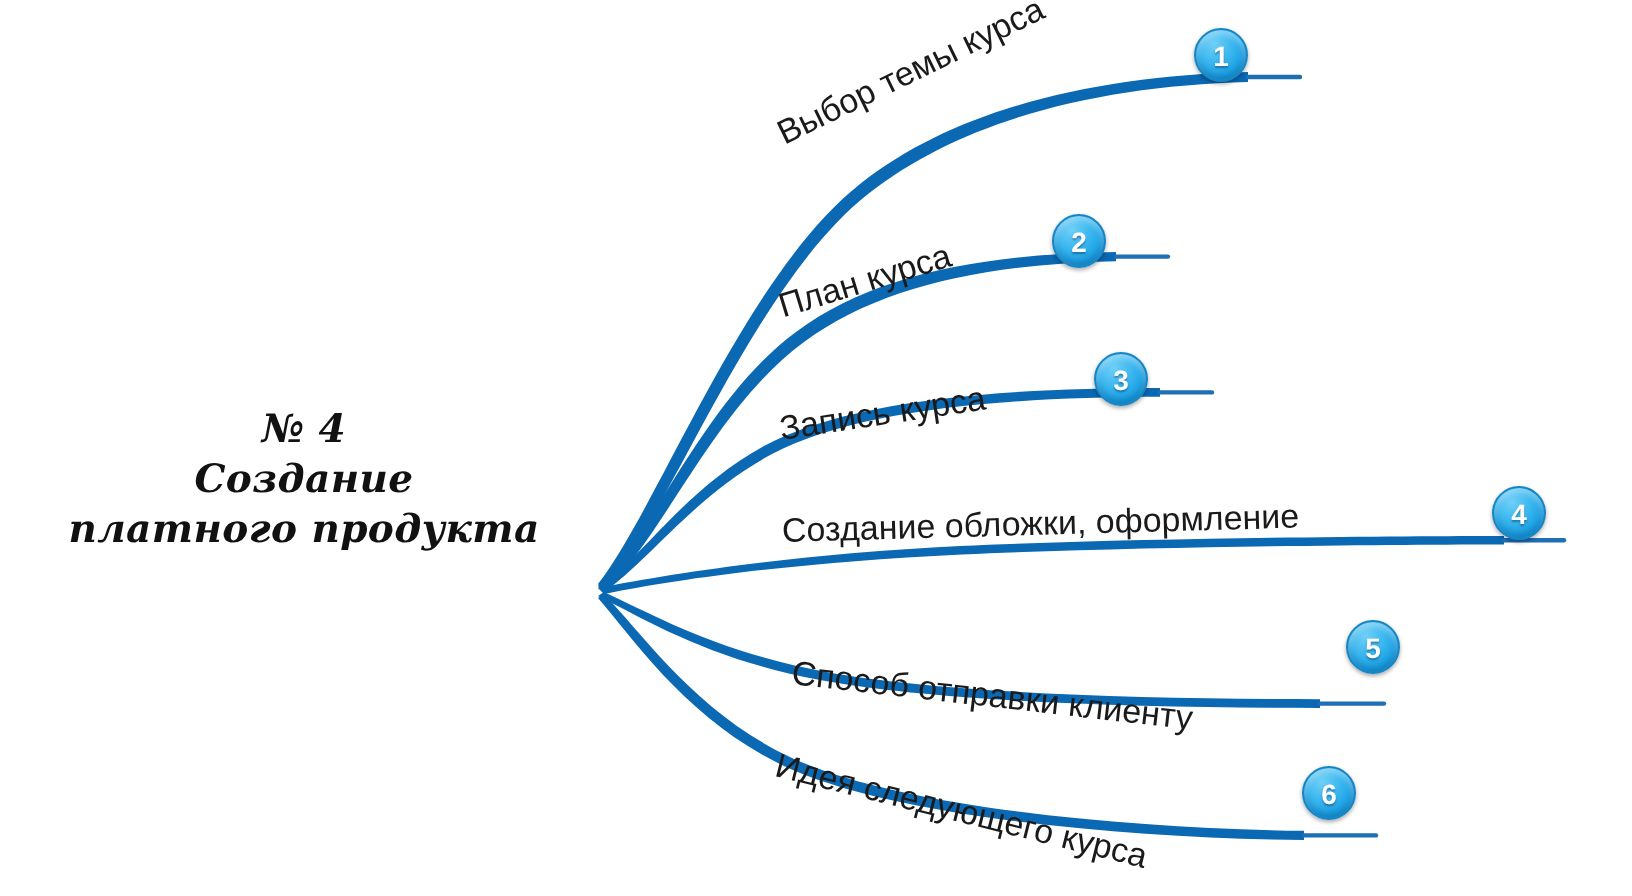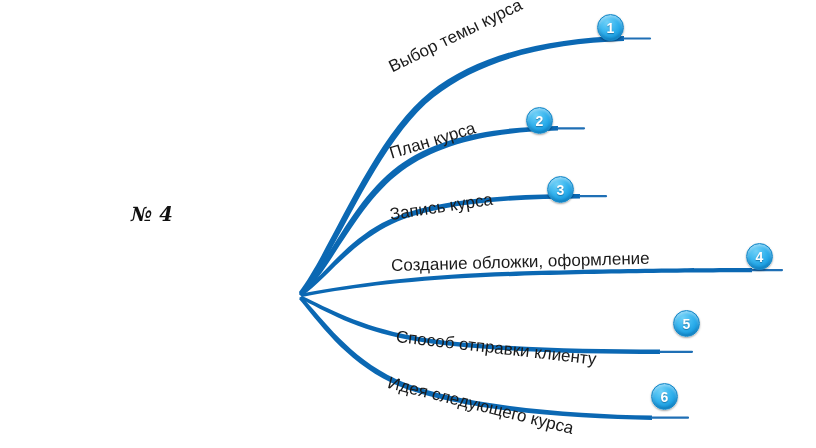--- a/index.html
+++ b/index.html
@@ -115,20 +115,22 @@
 
     <g>
       <path d="M 299 299 C 318 321 344 360 392 383 C 447 409 566 419 652 420
                L 652 415.4 C 567 414.4 450 404 396 379 C 349 357 323 319 302 297 Z" fill="#0B68B3"></path>
       <path d="M 652 417.7 L 688 417.7" stroke="#1F6FB5" stroke-width="2.2" fill="none" stroke-linecap="round"></path>
     </g>
   </svg>
 
   <div class="center-topic">
     <div>№ 4</div>
+    <div>Создание</div>
+    <div>платного продукта</div>
   </div>
 
   <div class="branch-label" style="left:390px; top:58px; transform: rotate(-26deg);">Выбор темы курса</div>
 
   <div class="branch-label" style="left:390px; top:144px; transform: rotate(-17deg);">План курса</div>
 
   <div class="branch-label" style="left:390px; top:205px; transform: rotate(-8.5deg);">Запись курса</div>
 
   <div class="branch-label" style="left:391px; top:256px; transform: rotate(-1.6deg);">Создание обложки, оформление</div>
 

